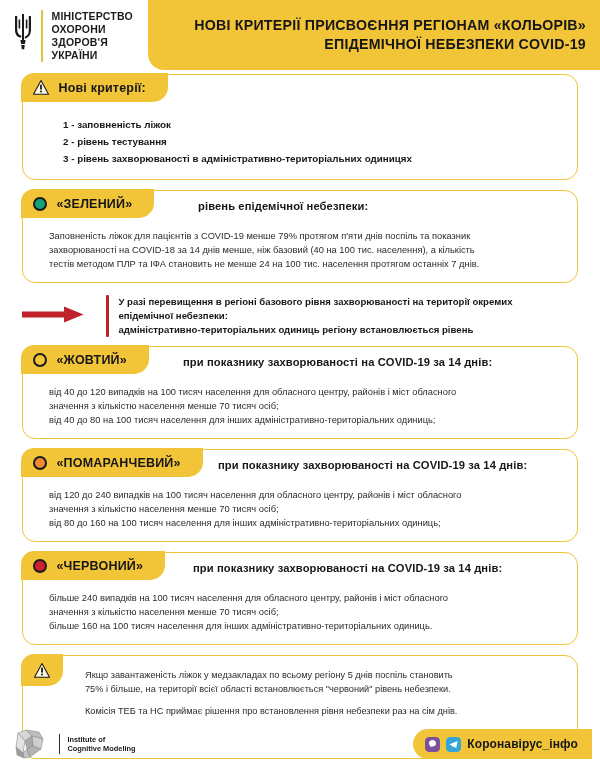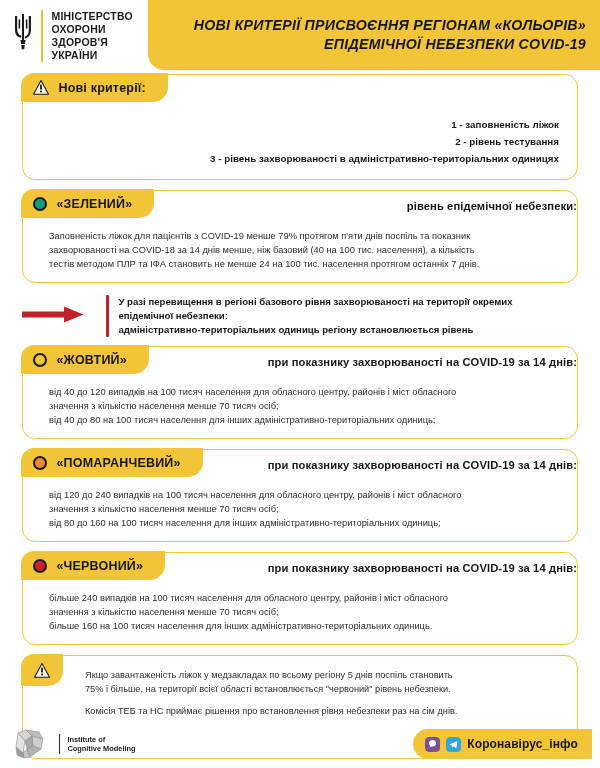--- a/index.html
+++ b/index.html
@@ -24,21 +24,21 @@
   .ministry-text {
     font-size: 10.5px; font-weight: 700; letter-spacing: .2px;
     line-height: 13px; color: #1b1b1b; text-transform: uppercase;
     white-space: nowrap;
   }
   .title-banner {
     position: absolute; left: 148px; top: 0; right: 0; height: 70px;
     background: #f2c437;
     border-bottom-left-radius: 16px;
     display: flex; flex-direction: column; justify-content: center;
-    align-items: flex-end; padding: 0 14px 0 18px; font-style: italic;
+    align-items: flex-end; padding: 0 14px 0 18px;
   }
   .title-line {
     color: #17171a; font-weight: 700; font-size: 14.2px;
     letter-spacing: .25px; line-height: 19px; text-align: right;
     white-space: nowrap;
   }
 
   
   .card {
     position: relative;
@@ -54,21 +54,21 @@
     border-bottom-right-radius: 15px;
     display: flex; align-items: center;
     height: 29px; padding: 0 22px 0 12px;
     gap: 9px;
   }
   .tab-title {
     font-size: 12.5px; font-weight: 700; color: #17171a; letter-spacing: .2px;
     white-space: nowrap;
   }
   .card-head {
-    height: 29px; display: flex; align-items: center; justify-content: flex-end;
+    height: 29px; display: flex; align-items: center;
   }
   .head-caption {
     font-size: 11.2px; font-weight: 700; color: #17171a;
     white-space: nowrap; letter-spacing: .1px;
   }
   .card-body {
     padding: 9px 18px 11px 26px;
     font-size: 9.3px; line-height: 14px; color: #2b2b2b;
   }
   .card-body p { margin: 0; }
@@ -80,21 +80,21 @@
   
   .dot { width: 14px; height: 14px; flex: 0 0 auto; border-radius: 50%; }
   .dot.green  { background: #14a07c; border: 2.6px solid #1b1b1b; }
   .dot.yellow { background: #f2c437; border: 2.6px solid #1b1b1b; }
   .dot.orange { background: #ef8a33; border: 2.6px solid #1b1b1b; }
   .dot.red    { background: #cf2030; border: 2.6px solid #1b1b1b; }
 
   
   .crit-list {
     padding: 12px 18px 12px 40px;
-    font-size: 9.8px; font-weight: 700; color: #17171a; line-height: 17px; text-align: right;
+    font-size: 9.8px; font-weight: 700; color: #17171a; line-height: 17px;
   }
 
   
   .callout {
     display: flex; align-items: flex-start;
     margin: 4px 22px 9px 22px;
     padding-top: 2px;
   }
   .arrow-wrap { width: 84px; flex: 0 0 auto; padding-top: 11px; }
   .arrow-svg { display: block; }

